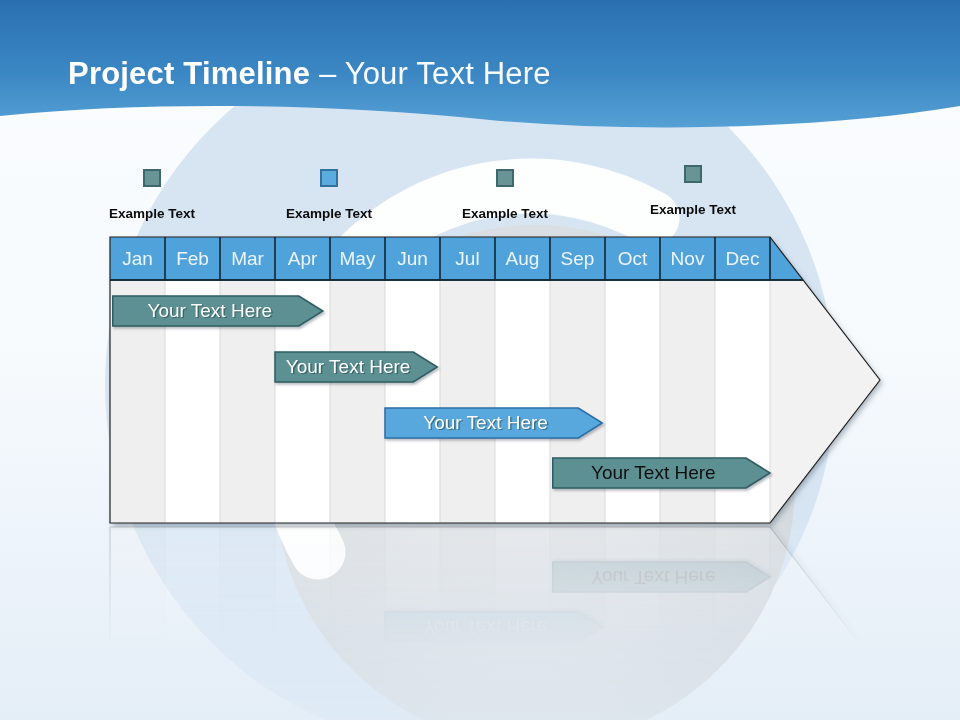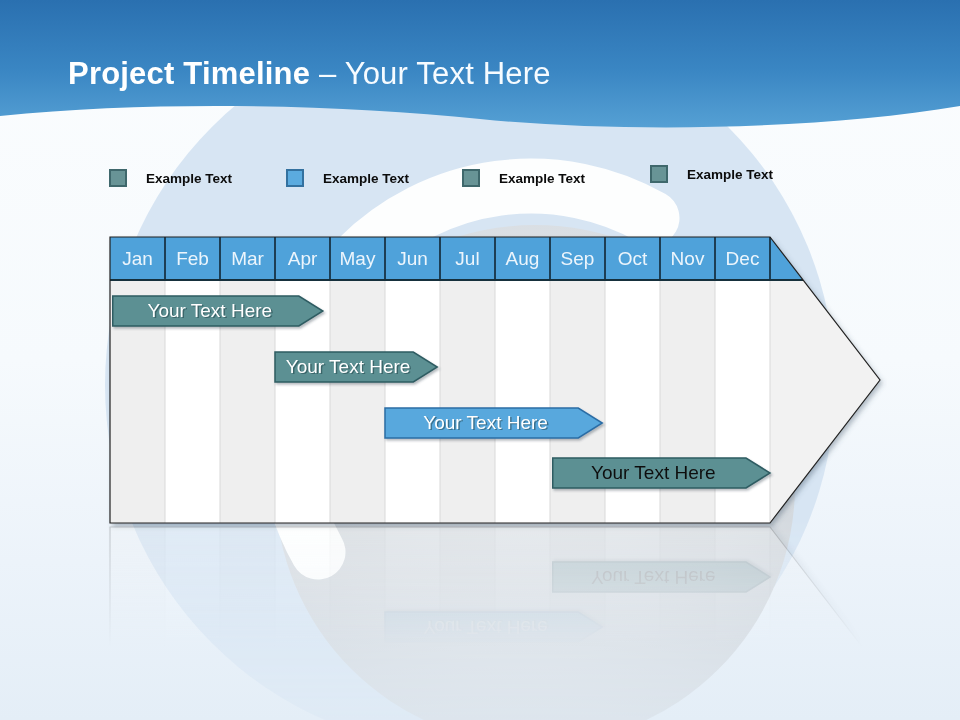--- a/index.html
+++ b/index.html
@@ -9,21 +9,21 @@
     font-family:"Liberation Sans",sans-serif;
   }
   .layer{position:absolute;left:0;top:0;}
   .title{
     position:absolute;left:68px;top:56px;z-index:6;
     font-size:31px;color:#ffffff;letter-spacing:0.2px;white-space:nowrap;
   }
   .t-bold{font-weight:bold;}
   .t-light{font-weight:normal;color:#f6fbff;}
   .legend{position:absolute;left:0;top:0;width:960px;height:0;z-index:5;}
-  .legend-item{position:absolute;display:flex;align-items:center;gap:19px;}
+  .legend-item{position:absolute;display:flex;align-items:center;gap:19px;flex-direction:column;}
   .legend-item:nth-of-type(1){left:109px;top:169px;}
   .legend-item:nth-of-type(2){left:286px;top:169px;}
   .legend-item:nth-of-type(3){left:462px;top:169px;}
   .legend-item:nth-of-type(4){left:650px;top:165px;}
   .swatch{width:18px;height:18px;border:2px solid #3f686c;box-sizing:border-box;flex:none;}
   .legend-label{font-size:13.5px;font-weight:bold;color:#0c0c0c;white-space:nowrap;}
   .wm{z-index:1;}
   .tlsvg{z-index:3;}
   .hdr{z-index:4;}
   svg text{font-family:"Liberation Sans",sans-serif;}

